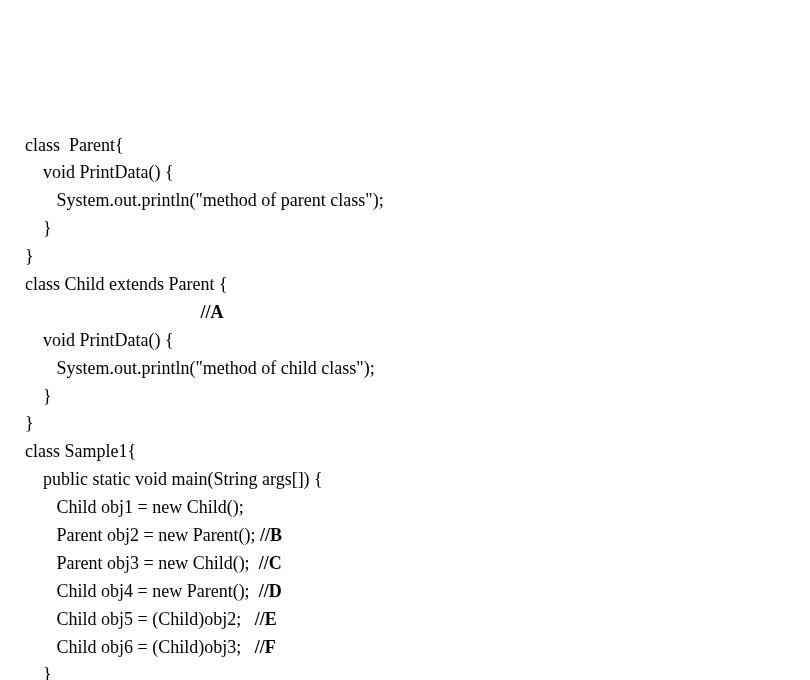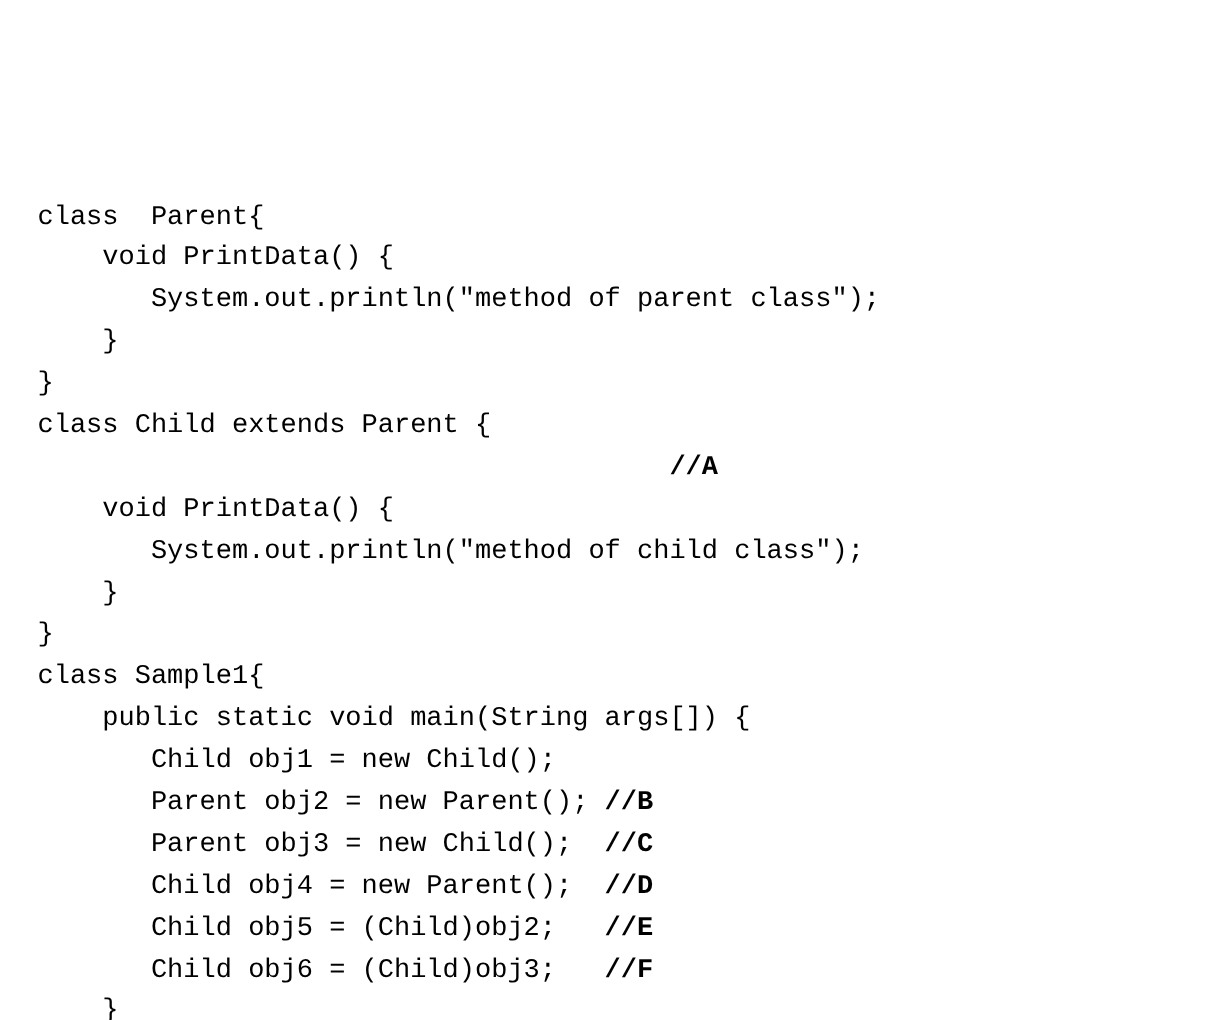--- a/index.html
+++ b/index.html
@@ -1,18 +1,19 @@
 <!DOCTYPE html>
 <html><head>
   <meta charset="utf-8">
   <style>
     * {
       margin: 0;
       padding: 0;
       box-sizing: border-box;
+      font-family: Liberation Serif, serif;
     }
     body {
       background: #ffffff;
       font-family: "Courier New", Courier, monospace;
       font-size: 18px;
       line-height: 1.55;
       color: #000000;
       padding: 20px 25px;
       white-space: pre;
       width: 810px;

